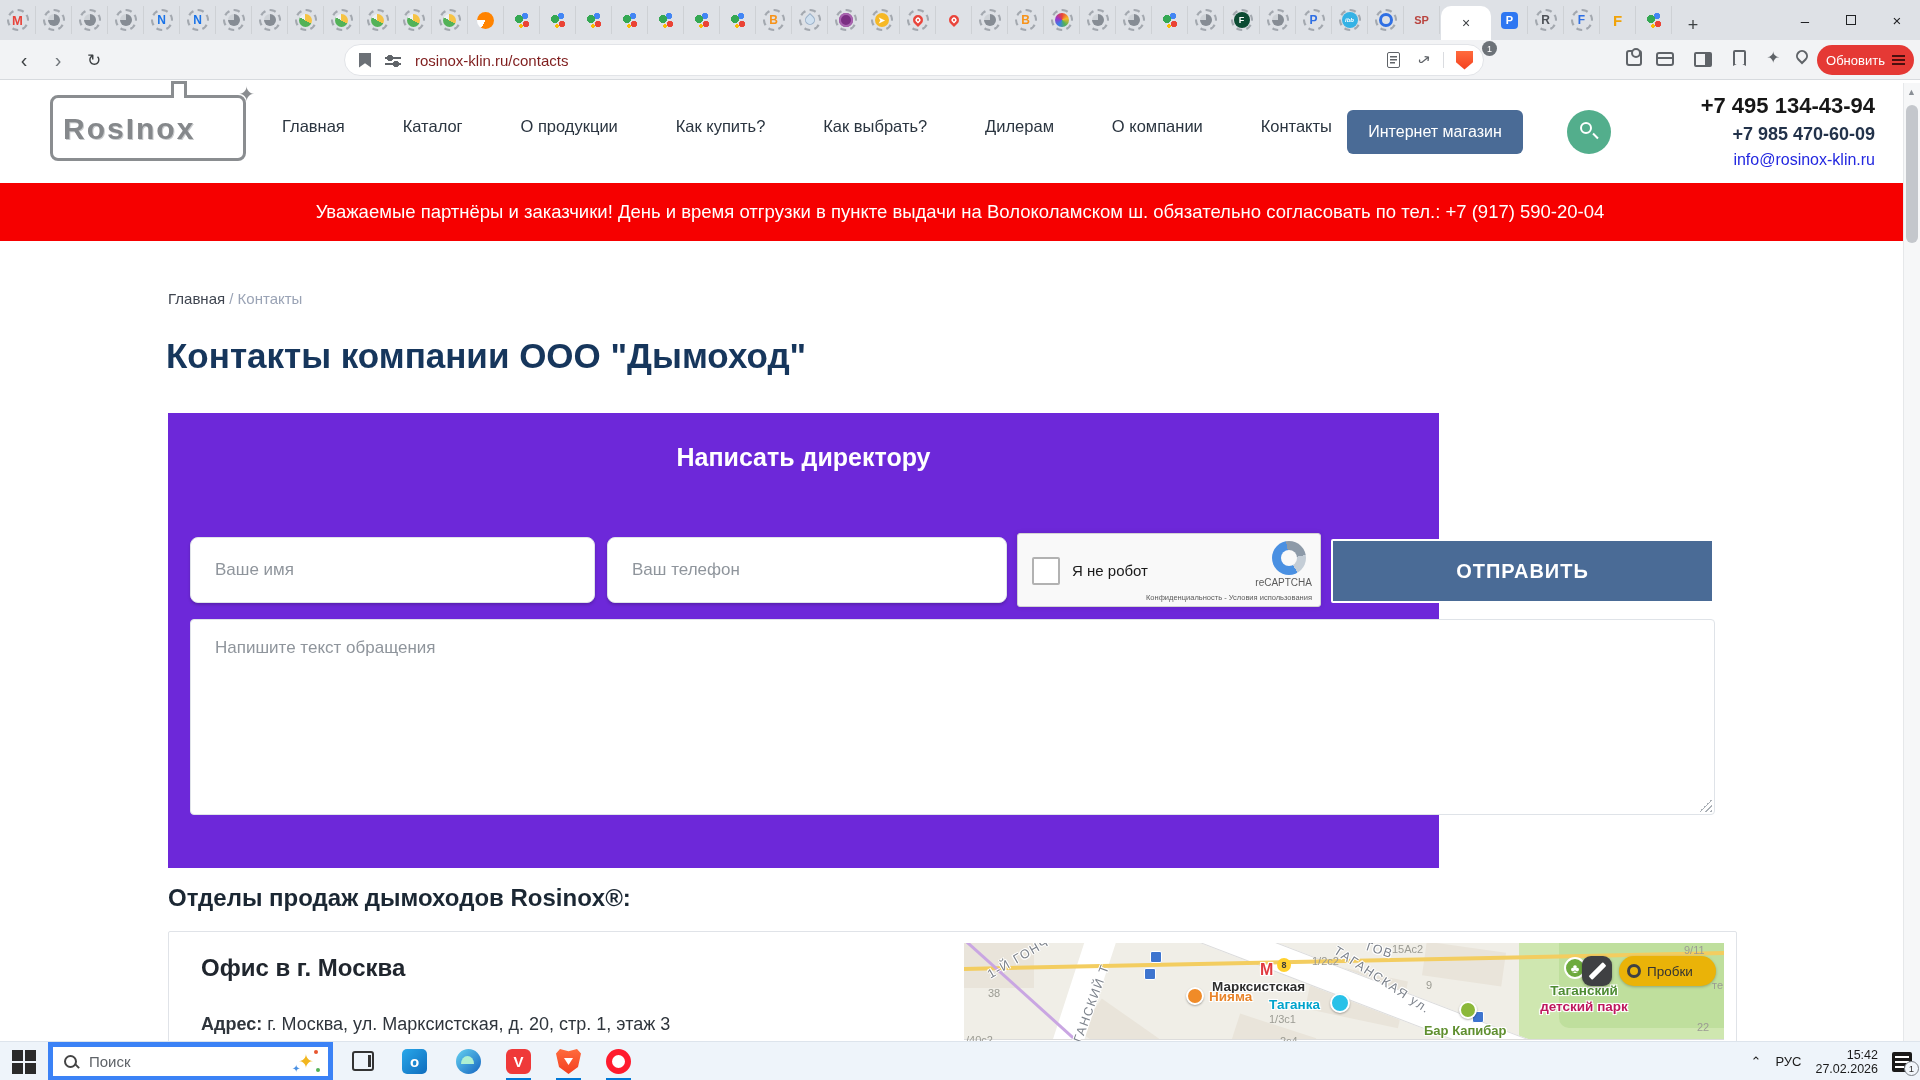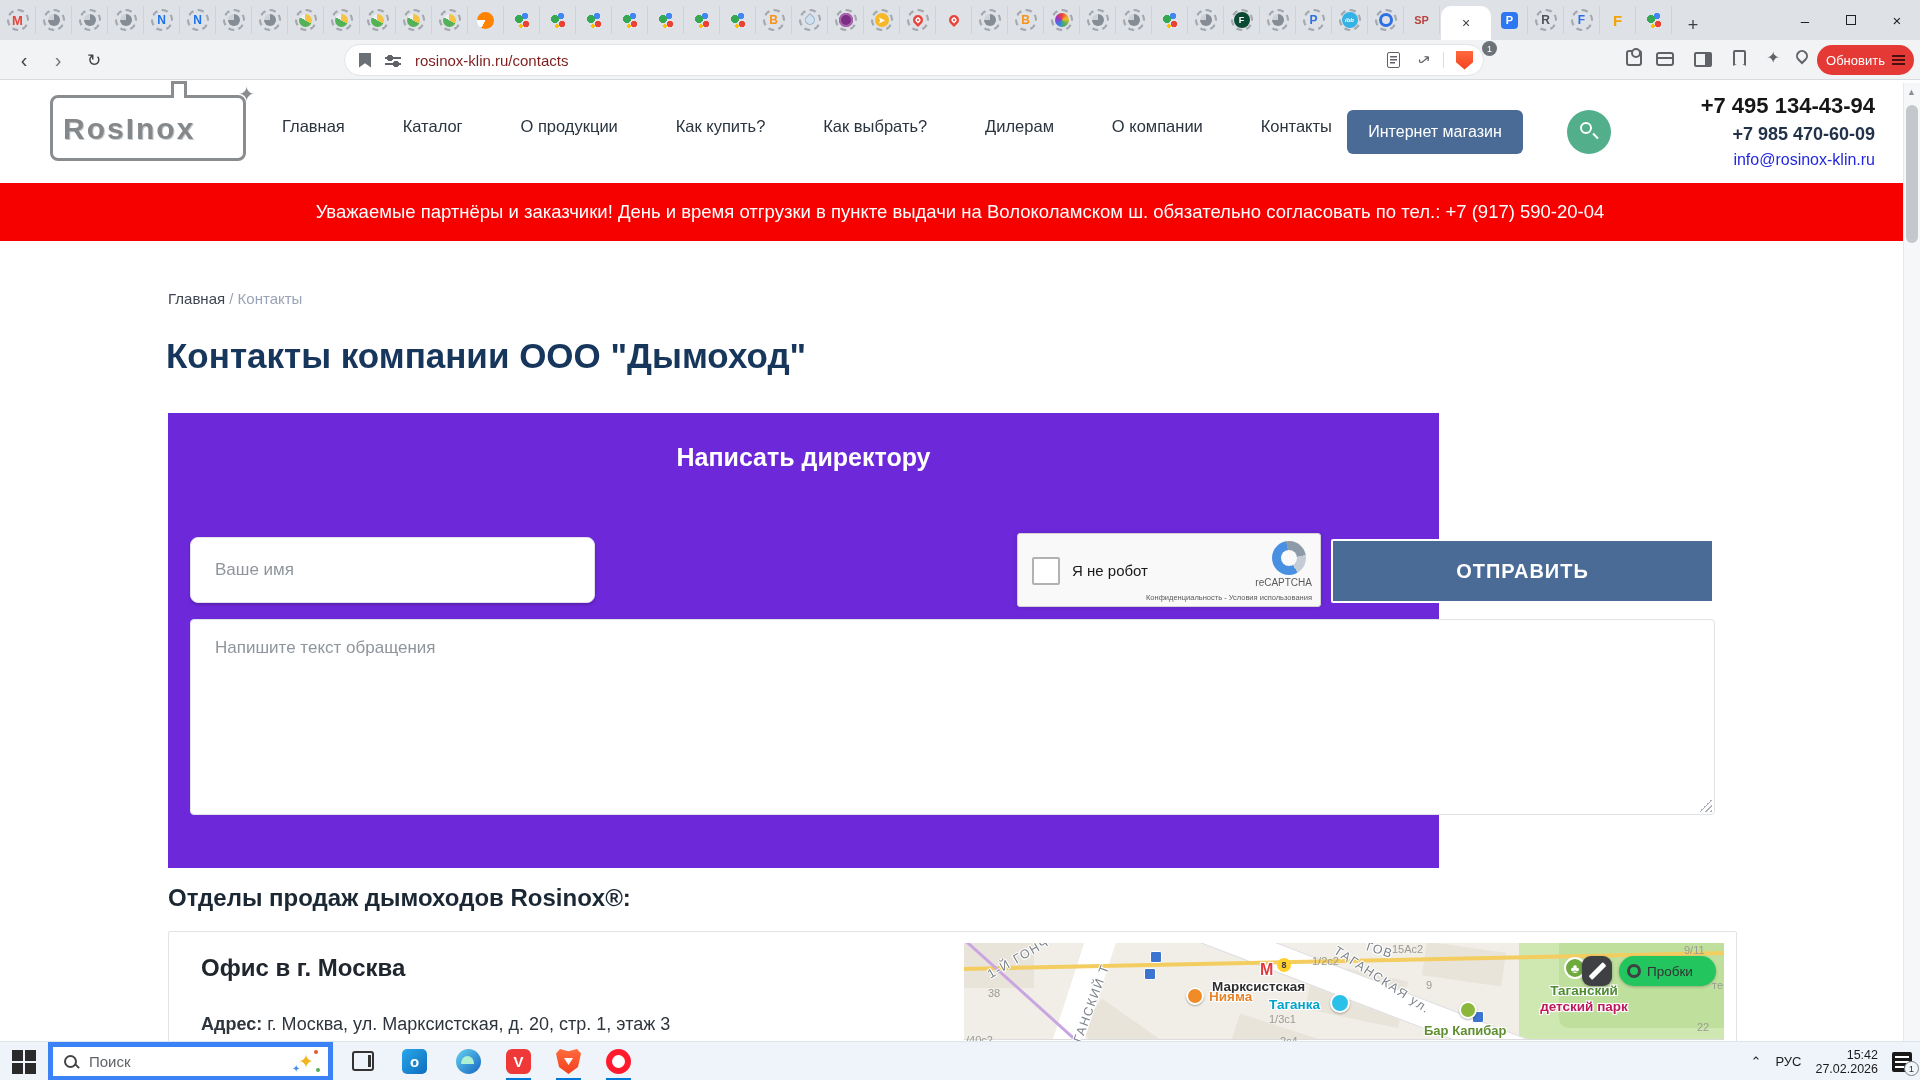--- a/index.html
+++ b/index.html
@@ -155,21 +155,21 @@
   #poi-taganka { position:absolute; left:305px; top:54px; font-size:13.5px; font-weight:bold; color:#00a3cc; cursor:pointer; }
   #poi-taganka-dot { left:366px; top:50px; width:20px; height:20px; background:#29c1e8; border:2px solid #fff; }
   #poi-bar-dot { left:495px; top:58px; width:18px; height:18px; background:#8bb83a; border:2px solid #fff; }
   #poi-bar { position:absolute; left:460px; top:80px; font-size:13px; font-weight:bold; color:#5f8f2f; cursor:pointer; }
   #park-tree { position:absolute; left:600px; top:14px; width:22px; height:22px; border-radius:50%; background:#6eaa3e; color:#fff; font-size:13px; display:flex; align-items:center; justify-content:center; border:2px solid #fff; }
   #park-l1 { position:absolute; left:565px; top:40px; width:110px; text-align:center; font-size:13.5px; font-weight:bold; color:#4e8c33; }
   #park-l2 { position:absolute; left:555px; top:56px; width:130px; text-align:center; font-size:13.5px; font-weight:bold; color:#be185d; }
   .m-sign { position:absolute; width:12px; height:12px; background:#3d74cf; border-radius:2px; border:1px solid #fff; }
   #ruler-btn { position:absolute; left:618px; top:13px; width:30px; height:30px; background:#3f4043; border-radius:9px; cursor:pointer; box-shadow:0 1px 3px rgba(0,0,0,.3); }
   #ruler-btn:after { content:""; position:absolute; left:13px; top:5px; width:5px; height:20px; background:#fff; transform:rotate(45deg); border-radius:1px; }
-  #traffic-btn { position:absolute; left:655px; top:13px; width:97px; height:30px; background:#22c55e; border-radius:15px; display:flex; align-items:center; gap:6px; padding-left:8px; cursor:pointer; box-shadow:0 1px 3px rgba(0,0,0,.25); }
+  #traffic-btn { position:absolute; left:655px; top:13px; width:97px; height:30px; background:#eab308; border-radius:15px; display:flex; align-items:center; gap:6px; padding-left:8px; cursor:pointer; box-shadow:0 1px 3px rgba(0,0,0,.25); }
   #traffic-btn .tl { width:14px; height:14px; border:3px solid #3f4043; border-radius:50%; }
   #traffic-btn .tt { font-size:13.5px; color:#333; }
 
   
   #scrollbar { position:absolute; right:0; top:2px; width:17px; height:958px; background:#f6f7f8; border-left:1px solid #e6e8ea; }
   #scroll-up { position:absolute; left:3px; top:4px; font-size:9px; color:#8a8f96; cursor:pointer; }
   #scroll-thumb { position:absolute; left:2px; top:22px; width:12px; height:138px; background:#c4c7cc; border-radius:6px; cursor:pointer; }
 
   
   #taskbar { position:absolute; left:0; top:1041px; width:1920px; height:39px; background:#eef4fa; border-top:1px solid #dde4ec; }
@@ -519,20 +519,21 @@
 
     <div id="breadcrumb">
       <span class="bc-home">Главная</span><span class="bc-sep"> / </span><span class="bc-cur">Контакты</span>
     </div>
 
     <h1 id="page-title">Контакты компании ООО "Дымоход"</h1>
 
     <div id="form-panel">
       <div id="form-title">Написать директору</div>
       <input id="f-name" class="f-input" placeholder="Ваше имя" style="">
+      <input id="f-phone" class="f-input" placeholder="Ваш телефон" style="">
       <div id="captcha">
         <div class="cb"></div>
         <div class="cap-label">Я не робот</div>
         <div class="cap-logo"></div>
         <div class="cap-brand">reCAPTCHA</div>
         <div class="cap-terms">Конфиденциальность - Условия использования</div>
       </div>
       <button id="f-submit">ОТПРАВИТЬ</button>
       <textarea id="f-message" placeholder="Напишите текст обращения" style=""></textarea>
       <div id="resize-grip"></div>

